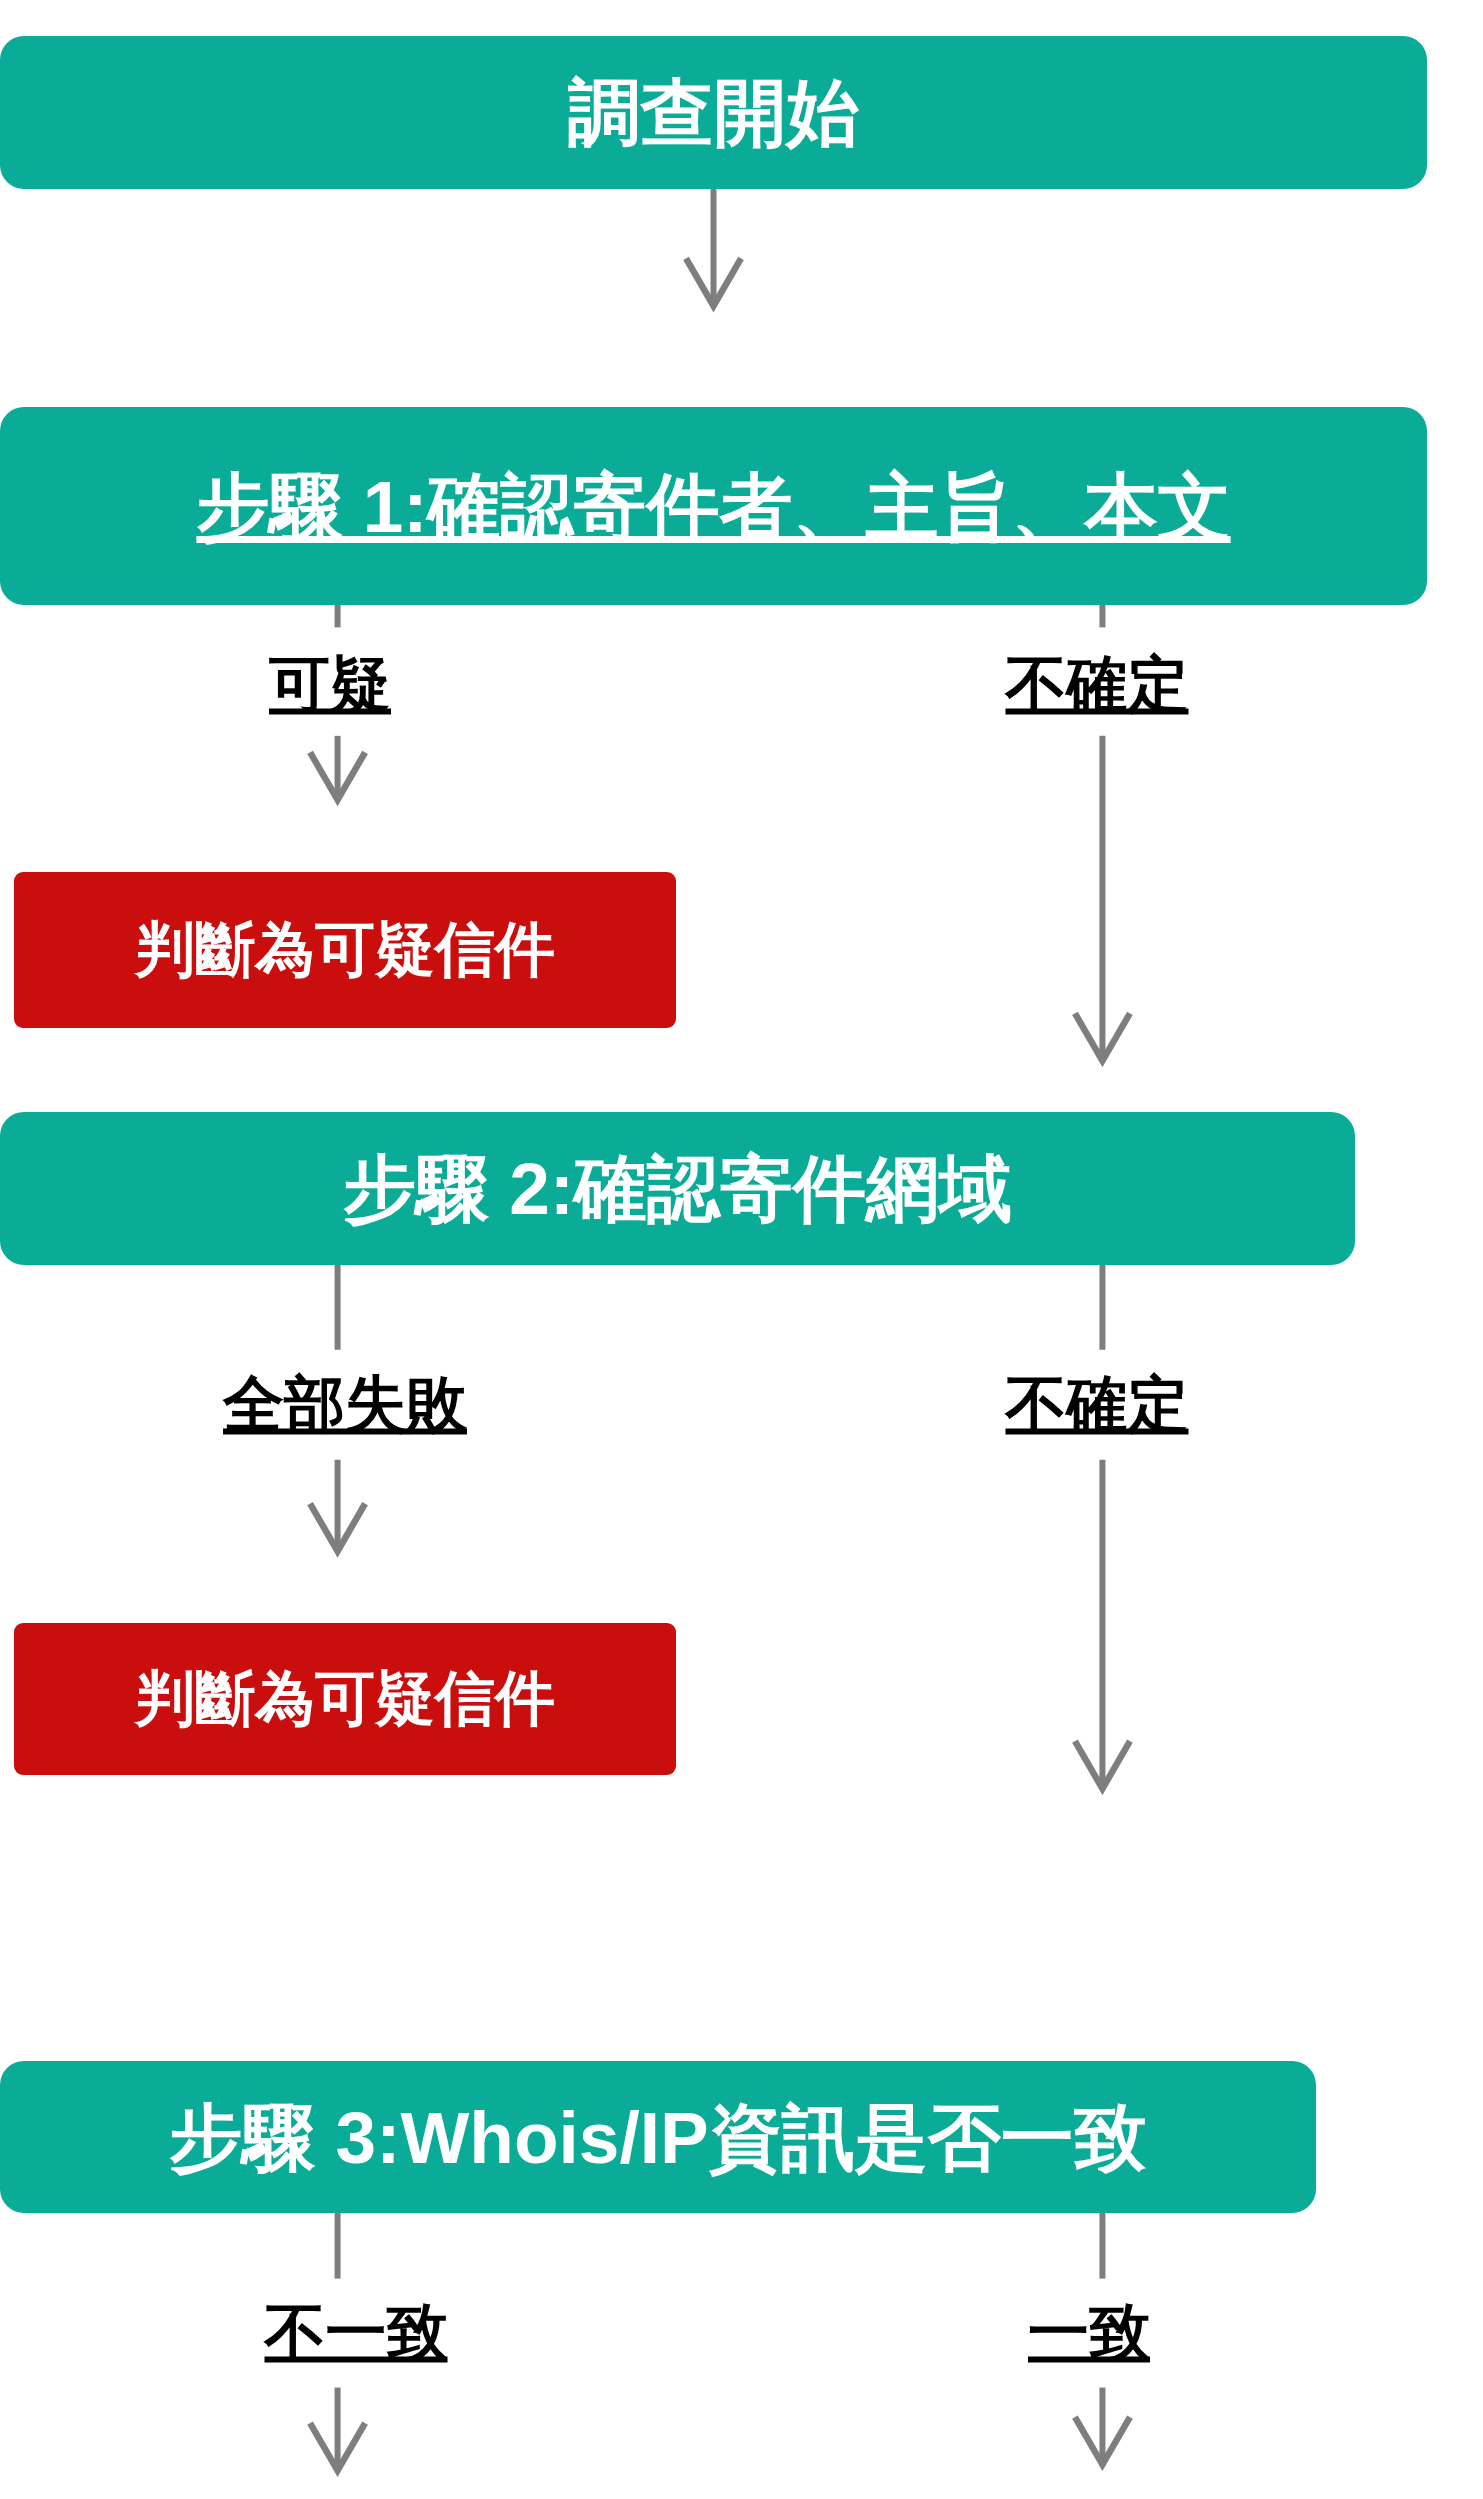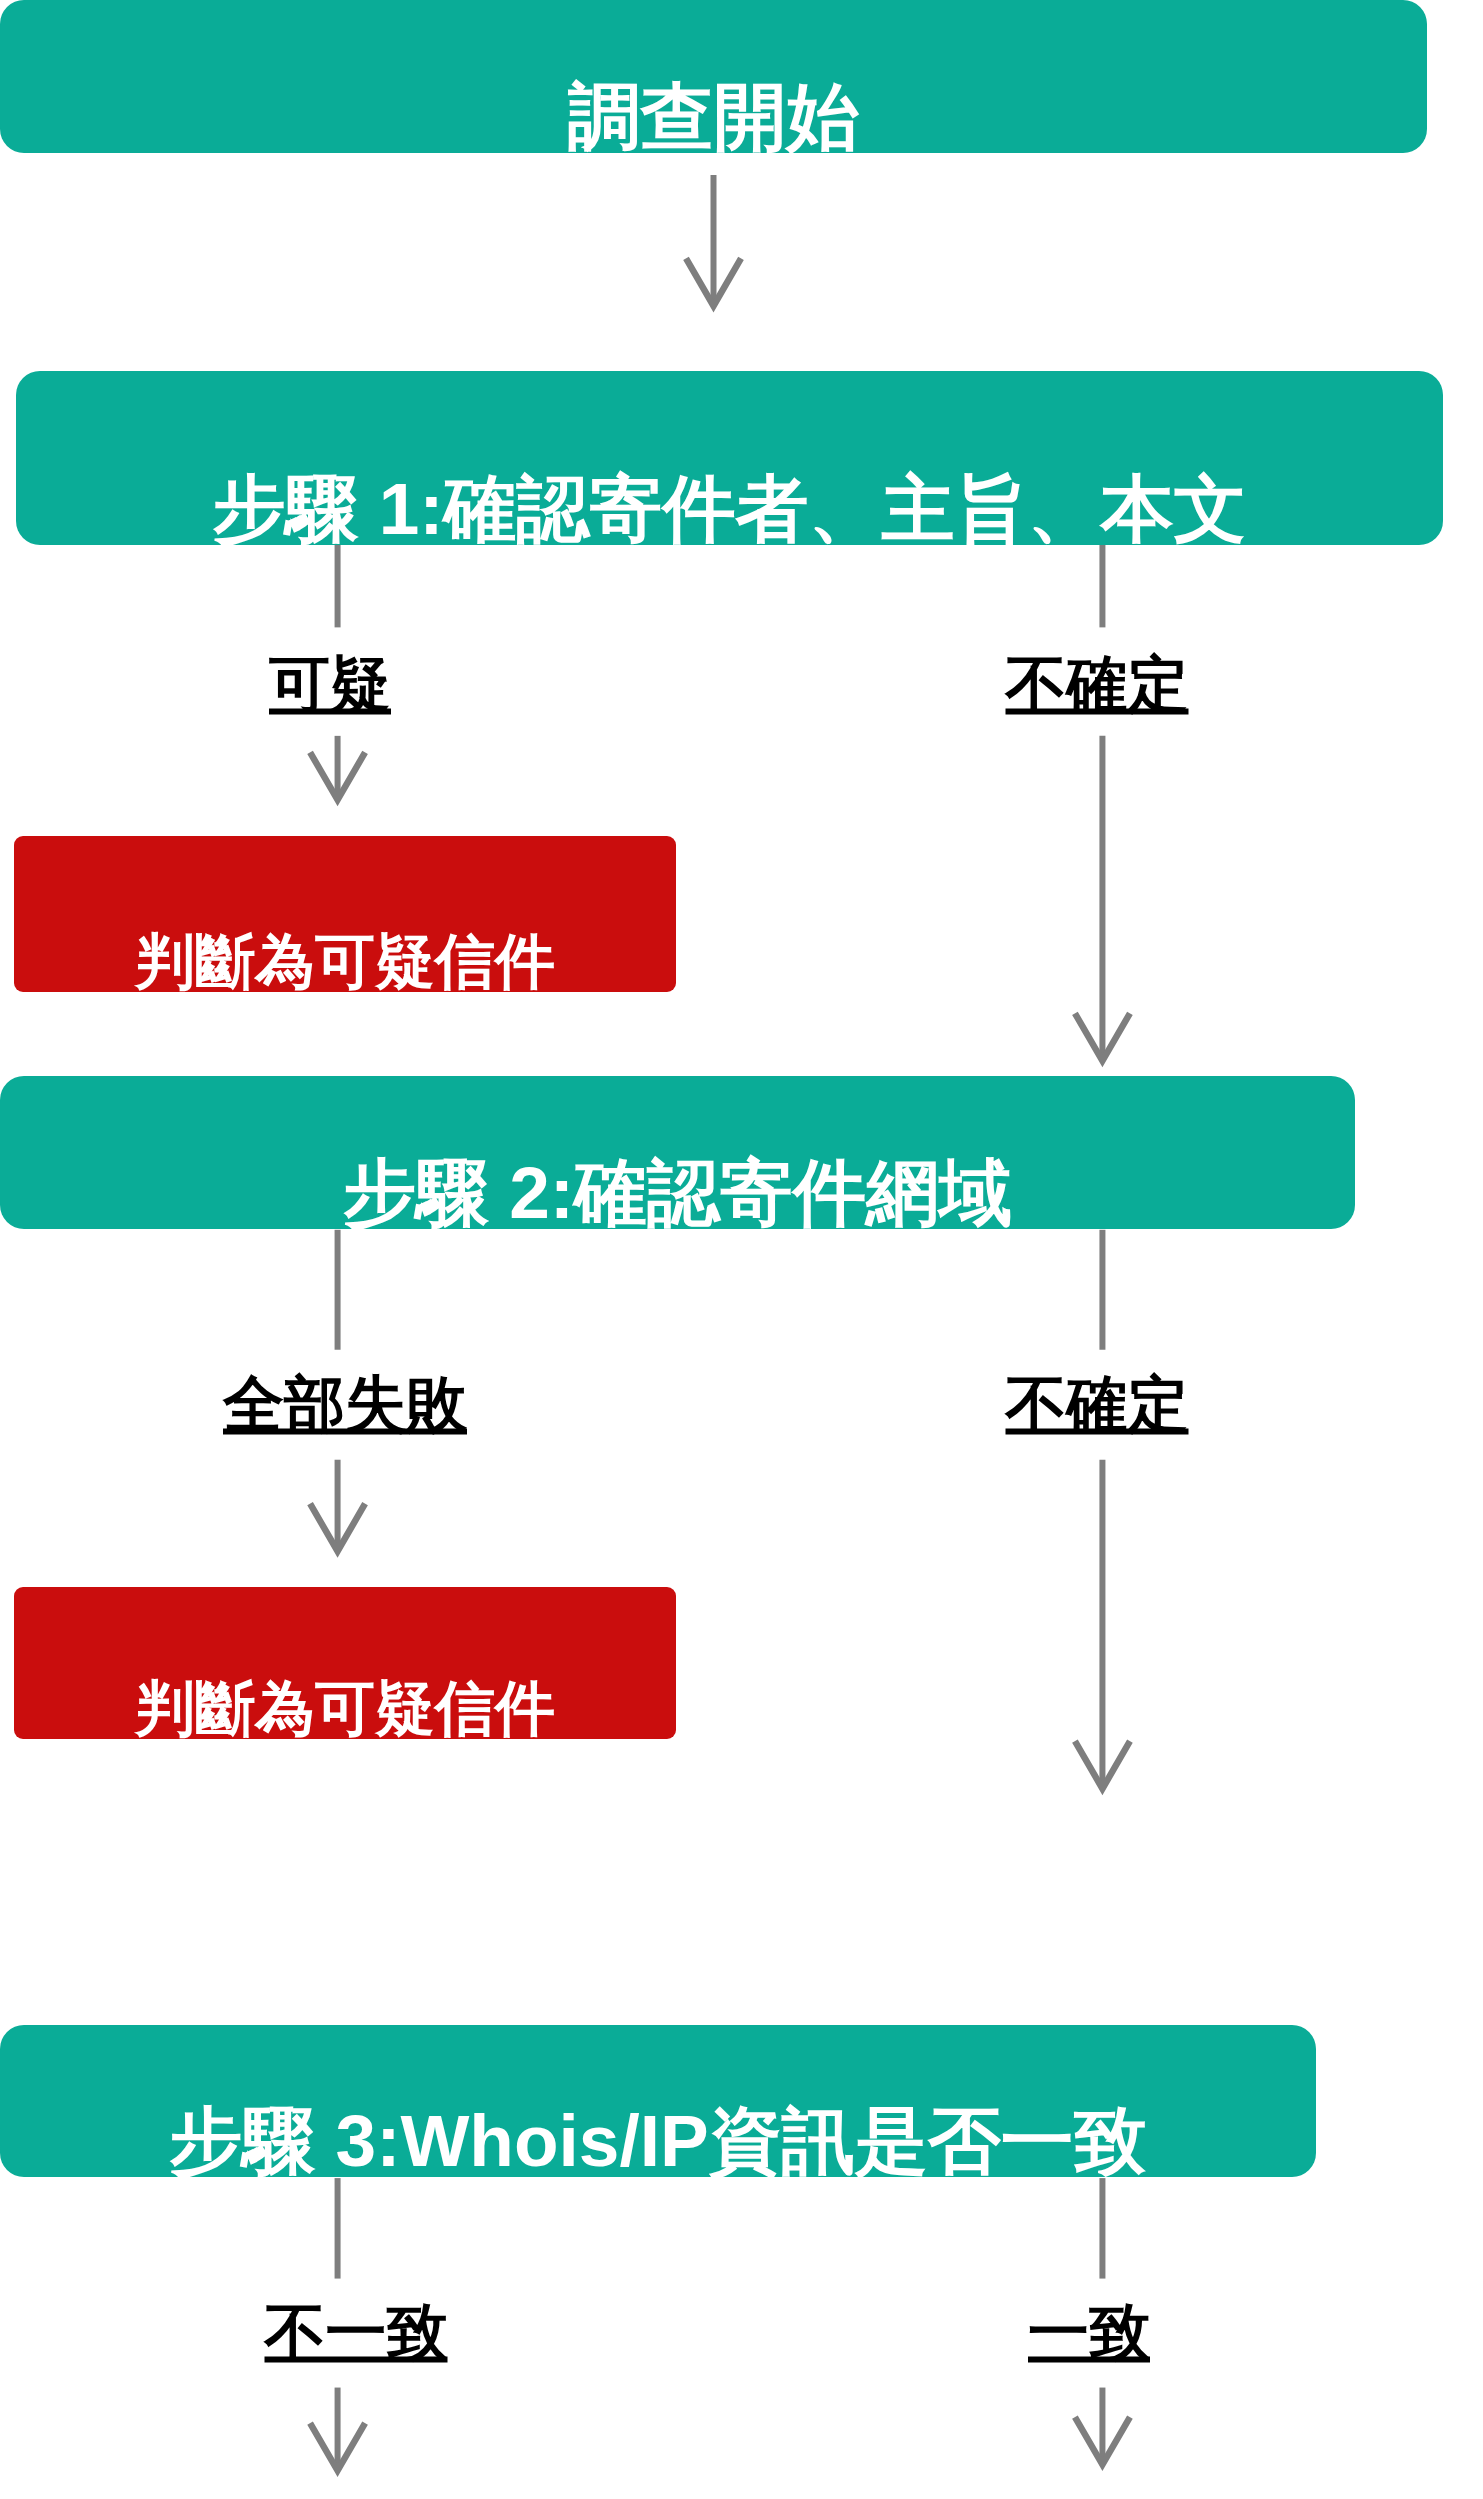--- a/index.html
+++ b/index.html
@@ -15,26 +15,27 @@
   .connectors line,
   .connectors polyline{
     stroke:var(--connector-gray,#7E7E7E);
     stroke-width:12px;
     fill:none;
   }
   .connectors polyline.head{stroke-width:13px;}
   .node{
     position:absolute;
     display:flex;
-    align-items:flex-end;
+    align-items:center;
     justify-content:center;
     border-radius:24px;
     font-weight:bold;
     white-space:nowrap;
     line-height:1;
+    margin-top:36px;
   }
   .node.teal{
     background:var(--teal,#0AAC97);
     color:var(--text-on-color,#ffffff);
     font-size:73px;
   }
   .node.red{
     background:var(--red,#CA0D0D);
     color:var(--text-on-color,#ffffff);
     font-size:60px;
@@ -91,21 +92,21 @@
     <polyline class="head" points="620,4847 675,4942 730,4847"></polyline>
 
     <line x1="2205" y1="4776" x2="2205" y2="4930"></line>
     <polyline class="head" points="2150,4835 2205,4930 2260,4835"></polyline>
   </svg>
 
   <div class="node teal" style="left:0px;top:0px;width:1427px;height:153px;">
     <span>調查開始</span>
   </div>
 
-  <div class="node teal" style="left:16px;top:371px;width:1427px;height:174px;">
+  <div class="node teal" style="left:0px;top:371px;width:1427px;height:198px;text-decoration:underline;">
     <span>步驟 1:確認寄件者、主旨、本文</span>
   </div>
 
   <div class="branch-label" style="left:330px;top:684px;">可疑</div>
   <div class="branch-label" style="left:1097px;top:684px;">不確定</div>
 
   <div class="node red" style="left:14px;top:836px;width:662px;height:156px;">
     <span>判斷為可疑信件</span>
   </div>
 

